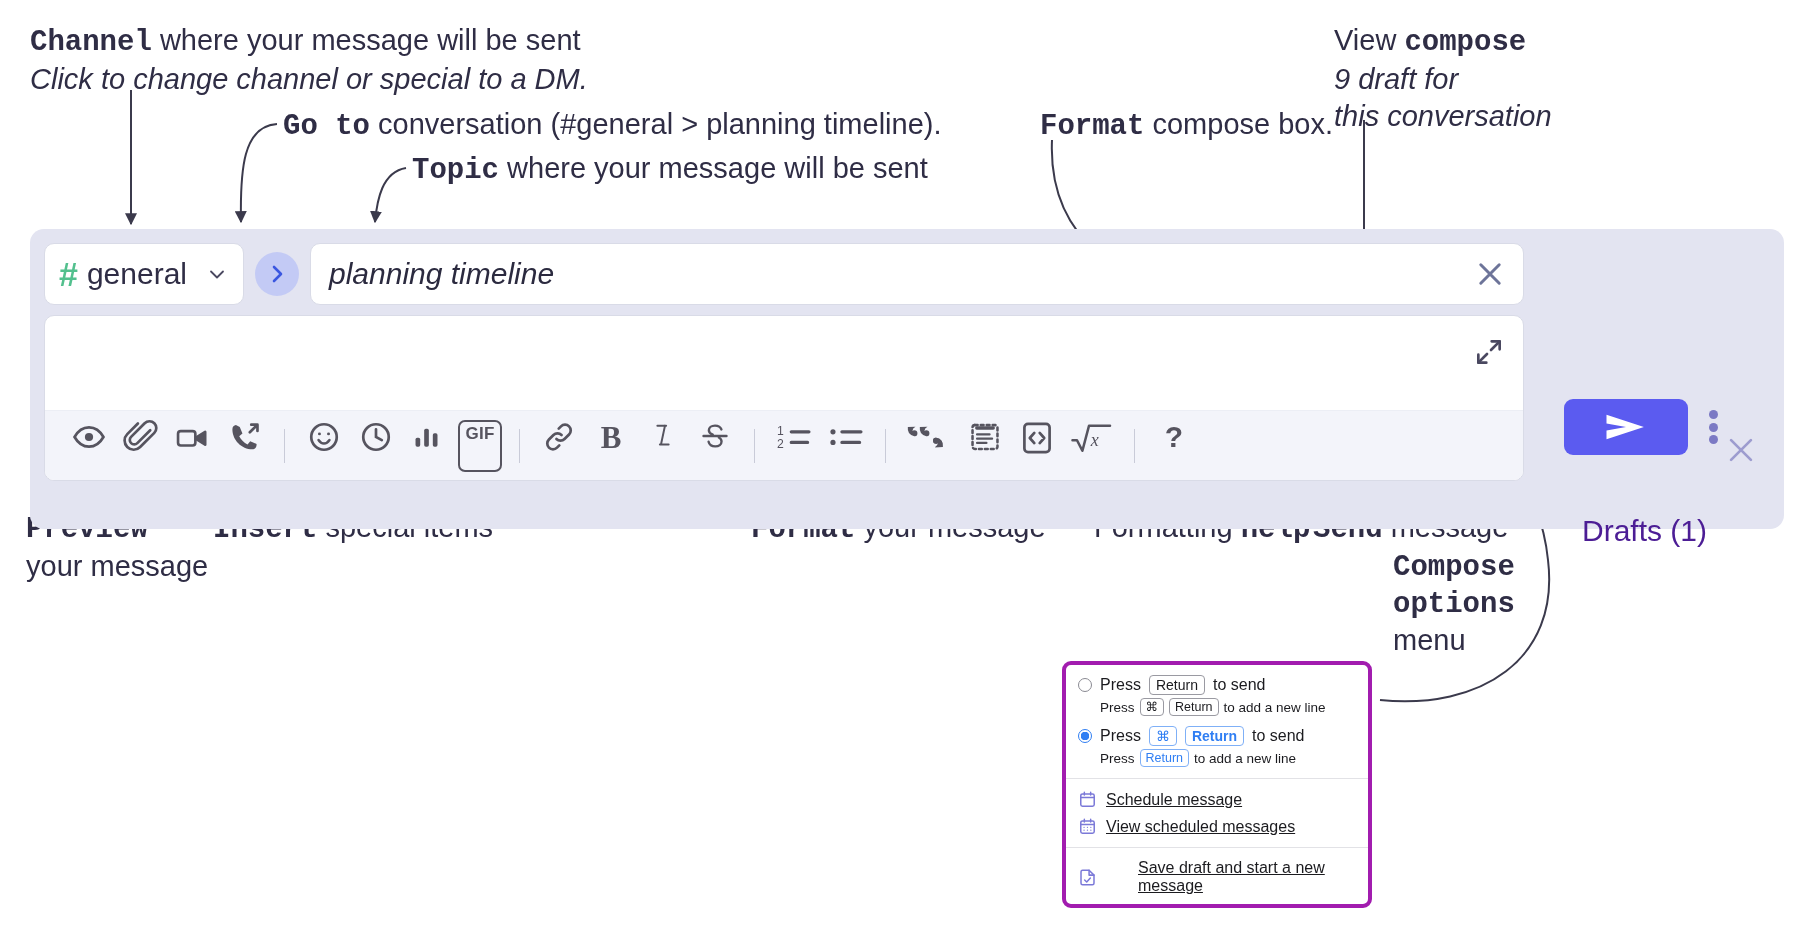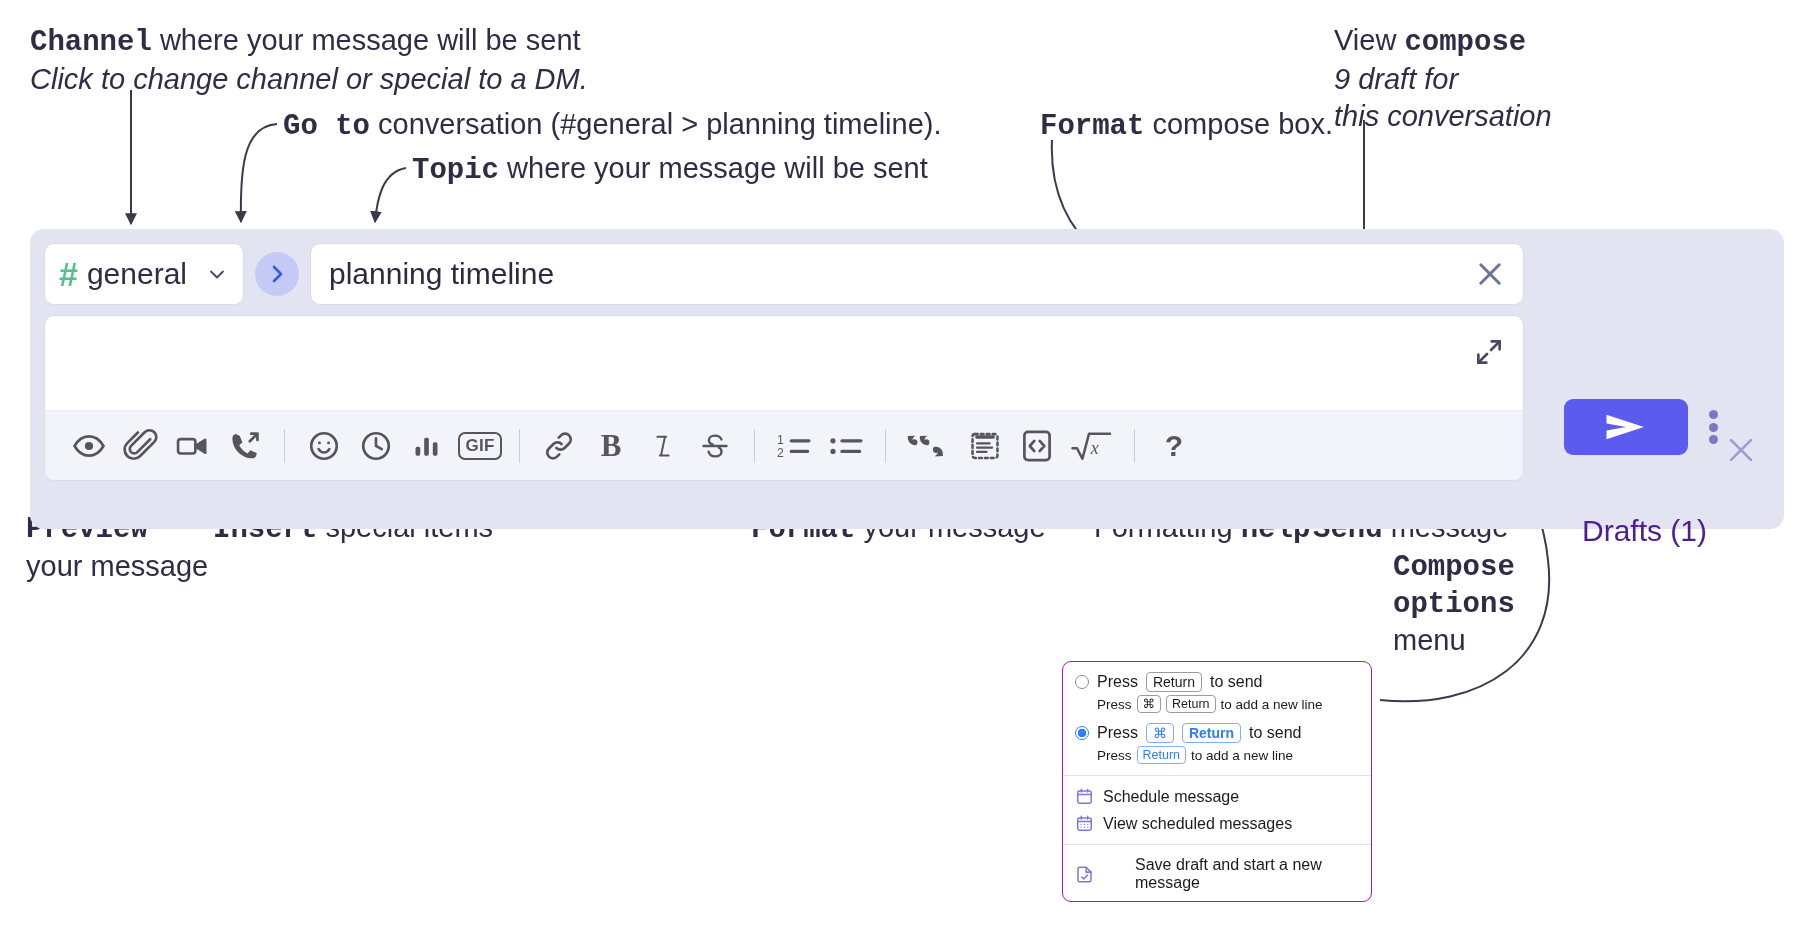--- a/index.html
+++ b/index.html
@@ -31,40 +31,40 @@
   }
   #channel-hash{color:#53c08e;font-size:34px;font-weight:700;line-height:1;}
   #channel-name{font-size:30px;color:#2f2d45;}
   #channel-caret{margin-left:auto;color:#4a4860;}
   #goto-btn{
     width:44px;height:44px;border-radius:50%;background:#c3caf5;
     display:flex;align-items:center;justify-content:center;color:#3b57e0;flex:none;
   }
   #topic-field{
     flex:1;height:62px;background:#fff;border:1px solid #d9dbe7;border-radius:10px;
-    display:flex;align-items:center;padding:0 16px 0 18px;box-sizing:border-box;
+    display:flex;align-items:center;padding:0 16px 0 18px;box-sizing:border-box;font-style:italic;
   }
   #topic-value{font-size:30px;color:#2b2a3f;flex:1;}
   #topic-clear{color:#6d7499;flex:none;}
 
   #msgbox{
     margin-top:10px;background:#fff;border:1px solid #d9dbe7;border-radius:10px;
     height:166px;box-sizing:border-box;position:relative;
   }
   #msg-placeholder{
     position:absolute;left:20px;top:22px;font-size:29px;color:#7a7a8c;
   }
   #expand-btn{position:absolute;right:18px;top:20px;color:#4a4860;}
 
   #toolbar{
     position:absolute;left:0;right:0;bottom:0;height:70px;
     display:flex;align-items:center;padding:0 12px 0 18px;box-sizing:border-box;gap:0;
     border-top:1px solid #eceef5;background:#f3f4fa;border-radius:0 0 9px 9px;
   }
-  .tb{width:52px;height:52px;display:flex;align-items:center;justify-content:center;color:#56545f;flex:none;}
+  .tb{width:52px;height:52px;display:flex;justify-content:center;color:#56545f;flex:none;}
   .sep{width:1px;height:34px;background:#c9cbd8;margin:0 13px;flex:none;}
   .gifbox{
     border:2.4px solid #56545f;border-radius:7px;font-size:17px;font-weight:700;
     padding:2px 5px;letter-spacing:.3px;color:#56545f;font-family:"Liberation Sans",sans-serif;
   }
   .tb-text{font-size:32px;color:#56545f;font-family:"Liberation Serif",serif;}
   .tb-b{font-weight:700;font-size:31px;font-family:"Liberation Serif",serif;color:#56545f;}
 
   #send-btn{
     position:absolute;right:96px;top:170px;width:124px;height:56px;border-radius:9px;
@@ -72,37 +72,37 @@
   }
   #kebab{position:absolute;right:56px;top:178px;width:30px;height:40px;
     display:flex;flex-direction:column;align-items:center;justify-content:space-between;padding:3px 0;box-sizing:border-box;}
   #kebab i{display:block;width:9px;height:9px;border-radius:50%;background:#7b79c4;}
   #drafts-link{position:absolute;left:1552px;top:285px;font-size:30px;color:#4c1d95;}
   #panel-close{position:absolute;right:26px;top:204px;color:#9d9ccf;}
 
   
   #options-menu{
     position:absolute;left:1062px;top:661px;width:310px;
-    background:#fff;border:1px solid #a21caf;border-radius:9px;
+    background:#fff;border:4px solid #a21caf;border-radius:9px;
     box-sizing:border-box;padding:8px 0 0 0;font-size:15px;
   }
   .opt-row{display:flex;align-items:center;gap:8px;padding:2px 12px;}
   .radio{width:14px;height:14px;border-radius:50%;border:1.6px solid #8a8a92;box-sizing:border-box;flex:none;}
   .radio.on{border-color:#2f7ef3;background:
       radial-gradient(circle, #2f7ef3 0 4.2px, #fff 4.4px 100%);}
   .opt-main{font-size:16px;color:#1b1b1f;}
   .opt-sub{font-size:13.5px;color:#1b1b1f;padding:1px 12px 4px 34px;display:flex;align-items:center;gap:5px;}
   .key{
     border:1px solid #9a9aa2;border-radius:4px;padding:0px 6px;background:#fff;
     font-size:14px;line-height:18px;display:inline-block;color:#1b1b1f;
   }
   .key.sm{font-size:12.5px;line-height:16px;padding:0 5px;}
   .key.blue{border-color:#7fb0f7;color:#2f7ef3;}
   .menu-div{height:1px;background:#e2e2e6;margin:7px 0;}
-  .menu-item{display:flex;align-items:center;gap:9px;padding:4px 12px;font-size:16px;color:#1b1b1f;}
+  .menu-item{display:flex;align-items:center;gap:9px;padding:4px 12px;font-size:16px;color:#1b1b1f;text-decoration:underline;}
   .mi-icon{color:#7b79d8;flex:none;display:flex;}
 </style>
 </head>
 <body>
 
 <div class="ann" style="left:30px;top:22px;">
   <div><b>Channel</b><span> where your message will be sent</span></div>
   <div><i>Click to change channel or special to a DM.</i></div>
 </div>
 

